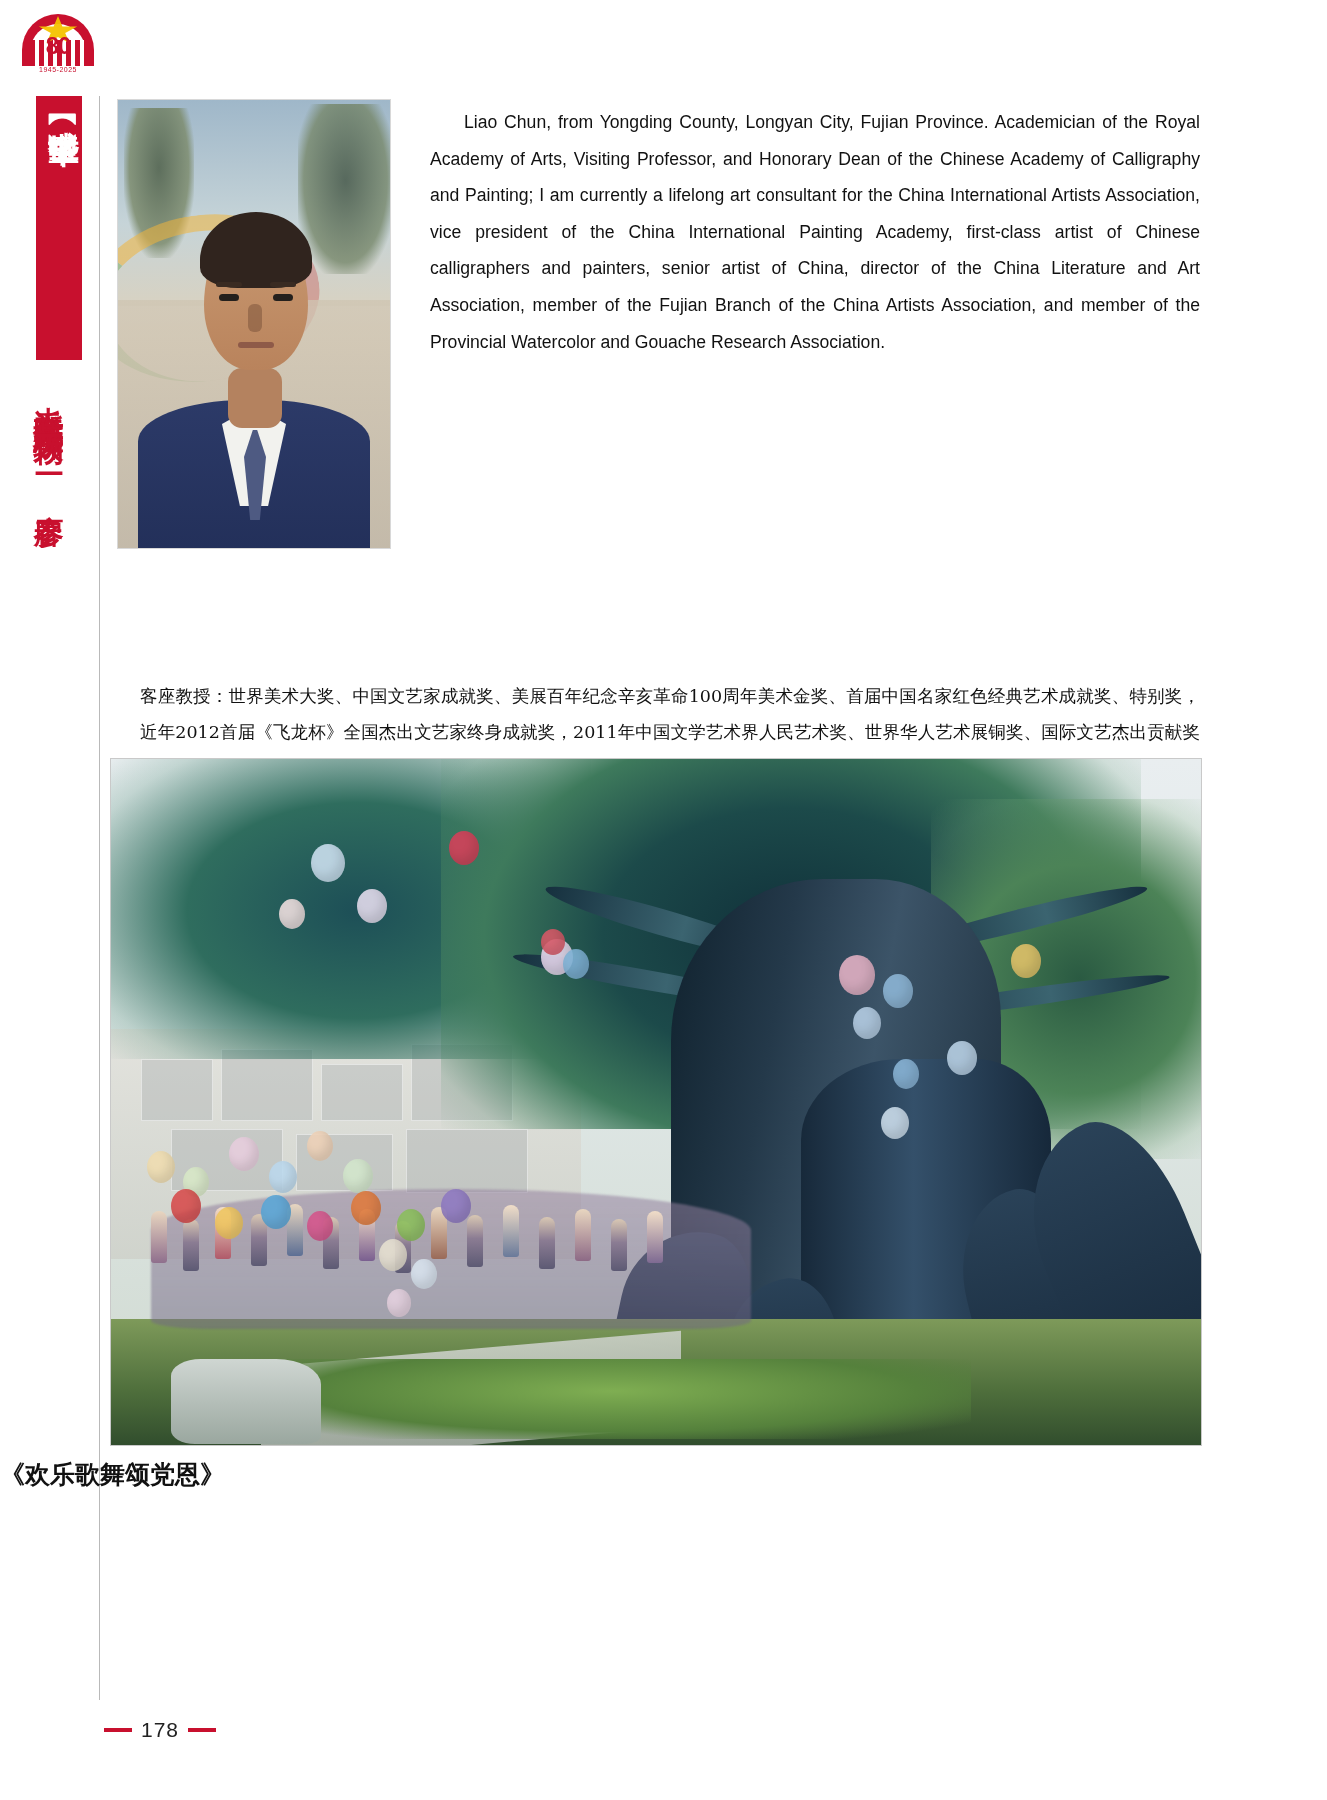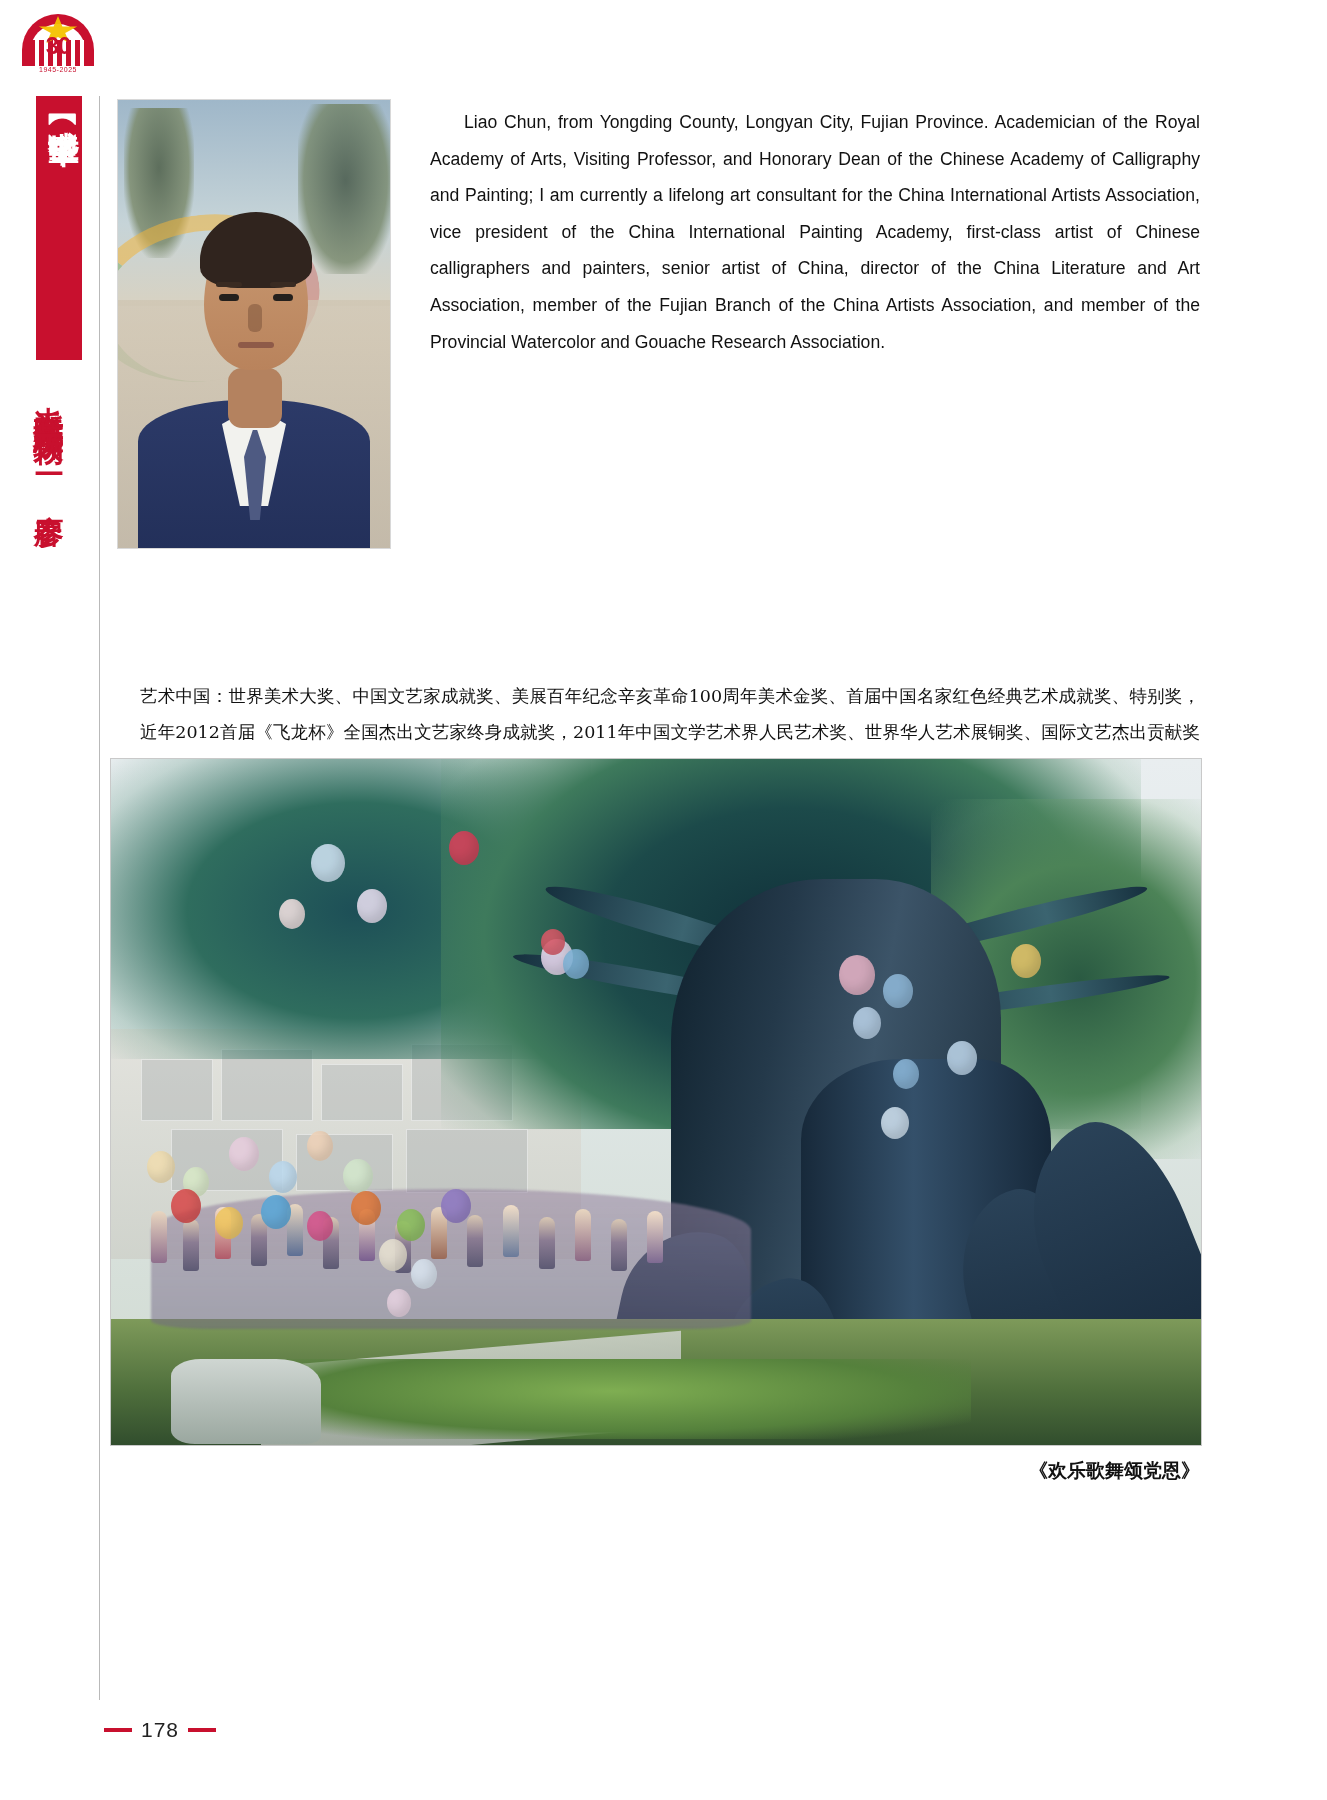--- a/index.html
+++ b/index.html
@@ -361,38 +361,38 @@
   #aw-rock {
     left:60px; top:600px; width:150px; height:85px;
     background: linear-gradient(180deg,#cfd6d2 0%, #9aa79f 100%);
     border-radius: 20% 30% 10% 16%;
   }
 
   #caption {
     position: absolute;
     left: 0; top: 1458px;
     width: 1200px;
-    text-align: right;
+    text-align: left;
     font-family: "DejaVu Serif", serif;
-    font-size: 19px;
+    font-size: 25px;
     color: #111;
     font-weight: bold;
   }
 </style>
 </head>
 <body>
 
 <div id="left-rail">
 
   <div id="emblem">
     <div class="arc"></div>
     <div class="arc-inner"></div>
     <div class="bars"></div>
     <div class="star"></div>
-    <div class="num80">30</div>
+    <div class="num80">80</div>
     <div class="years">1945-2025</div>
   </div>
 
   <div id="rail-band"></div>
   <div id="rail-title">【盛世中华】</div>
   <div id="rail-sub">走近新时代艺坛榜样人物——廖春</div>
 
   <div id="rail-divider"></div>
 </div>
 
@@ -413,21 +413,21 @@
   <div class="eye-l"></div>
   <div class="eye-r"></div>
   <div class="nose"></div>
   <div class="mouth"></div>
 </div>
 
 <div id="col-text">
   <p class="p-en">Liao Chun, from Yongding County, Longyan City, Fujian Province. Academician of the Royal Academy of Arts, Visiting Professor, and Honorary Dean of the Chinese Academy of Calligraphy and Painting; I am currently a lifelong art consultant for the China International Artists Association, vice president of the China International Painting Academy, first-class artist of Chinese calligraphers and painters, senior artist of China, director of the China Literature and Art Association, member of the Fujian Branch of the China Artists Association, and member of the Provincial Watercolor and Gouache Research Association.</p>
 </div>
 
-<p id="p-awards"><span class="lead">艺术中国：</span><span>世界美术大奖、中国文艺家成就奖、美展百年纪念辛亥革命100周年美术金奖、首届中国名家红色经典艺术成就奖、特别奖，近年2012首届《飞龙杯》全国杰出文艺家终身成就奖，2011年中国文学艺术界人民艺术奖、世界华人艺术展铜奖、国际文艺杰出贡献奖等。美术作品入编:《世界美术大典》、《世界文艺名家大辞典》、《中国梦•时代丹青》、《中国美术选集》、《世界文艺大百科》美术卷、《世界当代著名书画家真迹博览大典》、《中日现代美术通鉴》、《中国书画名家名作选集》、《中华美术大师》、《艺术中国》、《永载中华》、《丰碑》、《当代书画名家精英大典》、《荣归十年》等。《纪念香港回</span></p>
+<p id="p-awards"><span class="lead">客座教授：</span><span>世界美术大奖、中国文艺家成就奖、美展百年纪念辛亥革命100周年美术金奖、首届中国名家红色经典艺术成就奖、特别奖，近年2012首届《飞龙杯》全国杰出文艺家终身成就奖，2011年中国文学艺术界人民艺术奖、世界华人艺术展铜奖、国际文艺杰出贡献奖等。美术作品入编:《世界美术大典》、《世界文艺名家大辞典》、《中国梦•时代丹青》、《中国美术选集》、《世界文艺大百科》美术卷、《世界当代著名书画家真迹博览大典》、《中日现代美术通鉴》、《中国书画名家名作选集》、《中华美术大师》、《艺术中国》、《永载中华》、《丰碑》、《当代书画名家精英大典》、《荣归十年》等。《纪念香港回</span></p>
 
 <div id="artwork">
   <div class="aw" id="aw-sky"></div>
   <div class="aw" id="aw-wall"></div>
 
   <div class="aw wallblock" style="left:30px;  top:300px; width:70px;  height:60px;"></div>
   <div class="aw wallblock" style="left:110px; top:290px; width:90px;  height:70px;"></div>
   <div class="aw wallblock" style="left:210px; top:305px; width:80px;  height:55px;"></div>
   <div class="aw wallblock" style="left:300px; top:285px; width:100px; height:75px;"></div>
   <div class="aw wallblock" style="left:60px;  top:370px; width:110px; height:60px;"></div>

